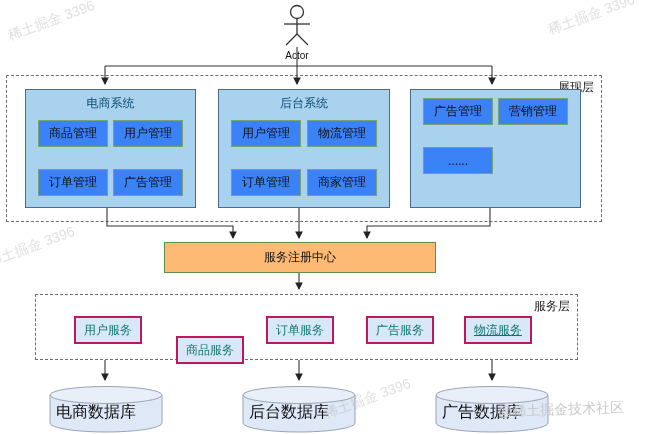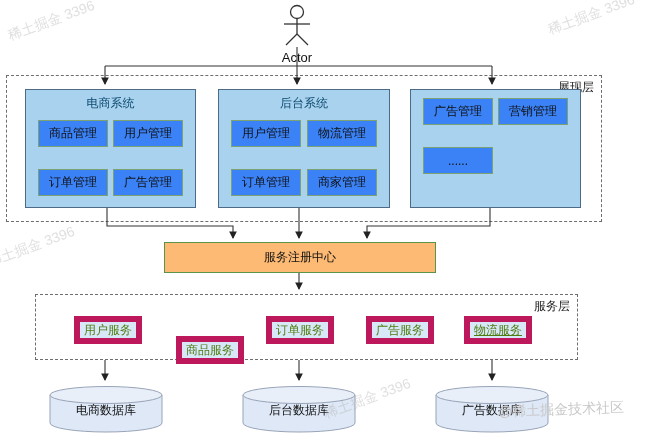--- a/index.html
+++ b/index.html
@@ -5,26 +5,26 @@
   html,body{margin:0;padding:0;}
   body{font-family:"Liberation Sans", sans-serif;}
   #canvas{position:relative;width:645px;height:434px;background:#ffffff;overflow:hidden;}
   .layer-box{position:absolute;border:1px dashed #6e6e6e;box-sizing:border-box;z-index:1;}
   .layer-label{position:absolute;top:3px;right:7px;font-size:12px;color:#1b1b1b;}
   .sys{position:absolute;top:89px;height:119px;width:171px;background:#a9d2ee;border:1px solid #4d6b86;box-sizing:border-box;z-index:2;}
   .sys-title{text-align:center;font-size:12px;color:#0c4a6e;padding-top:5px;}
   .mods{display:grid;grid-template-columns:70px 70px;justify-content:space-between;padding:8px 12px 0;row-gap:22px;}
   .mod{height:27px;background:#3b82f6;border:1px solid #7da271;box-sizing:border-box;display:flex;align-items:center;justify-content:center;font-size:12px;color:#111;}
   .registry{position:absolute;left:164px;top:242px;width:272px;height:31px;background:#fdba74;border:1px solid #5b9349;box-sizing:border-box;display:flex;align-items:center;justify-content:center;font-size:12px;color:#111;z-index:2;}
-  .svc{position:absolute;top:21px;width:68px;height:28px;background:#d9e8f8;border:6px solid #be185d;box-sizing:border-box;display:flex;align-items:center;justify-content:center;font-size:12px;color:#4d7c0f;}
+  .svc{position:absolute;top:21px;width:68px;height:28px;background:#d9e8f8;border:2px solid #be185d;box-sizing:border-box;display:flex;align-items:center;justify-content:center;font-size:12px;color:#0f766e;}
   .db{position:absolute;top:385px;width:116px;height:50px;z-index:2;}
-  .db-label{position:absolute;left:0;top:17px;width:100%;text-align:center;font-size:12px;color:#111;}
+  .db-label{position:absolute;left:8px;top:17px;width:100%;text-align:left;font-size:16px;color:#111;}
   #arrows{position:absolute;left:0;top:0;z-index:3;pointer-events:none;}
   .actor-wrap{position:absolute;left:277px;top:2px;width:40px;z-index:2;}
-  .actor-label{width:40px;text-align:center;font-size:13px;color:#111;}
+  .actor-label{width:40px;text-align:center;font-size:10px;color:#111;}
   .wm{position:absolute;color:rgba(170,170,170,0.38);font-size:14px;transform:rotate(-20deg);white-space:nowrap;z-index:6;pointer-events:none;}
   .wm-corner{position:absolute;left:498px;top:401px;color:#c9c9c9;font-size:14px;transform:rotate(-2deg);white-space:nowrap;z-index:6;pointer-events:none;}
 </style>
 </head>
 <body>
 
 <div id="canvas">
 
   <div class="wm" style="left:6px;top:12px;">稀土掘金 3396</div>
   <div class="wm" style="left:546px;top:6px;">稀土掘金 3396</div>

